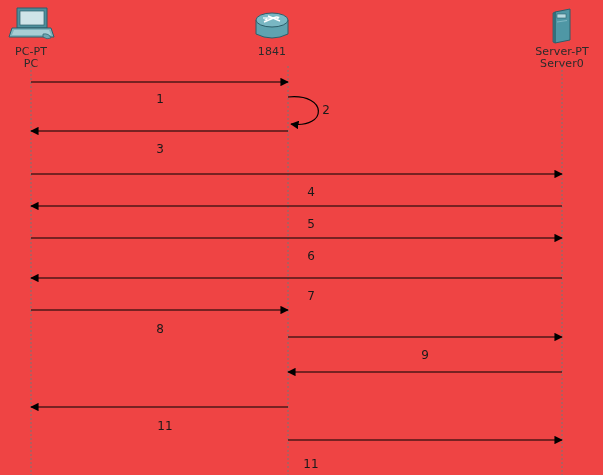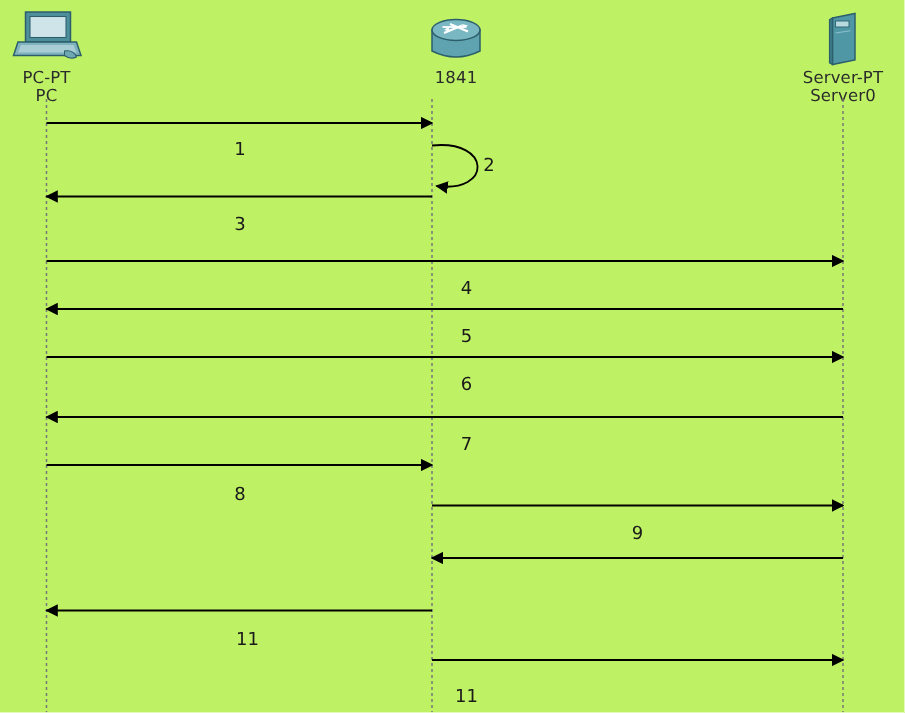--- a/index.html
+++ b/index.html
@@ -7,21 +7,21 @@
     padding: 0;
     background: #ffffff;
   }
   body {
     font-family: "DejaVu Sans", "Liberation Sans", sans-serif;
   }
   #canvas {
     position: relative;
     width: 603px;
     height: 475px;
-    background: #bef264;
+    background: #ef4444;
     overflow: hidden;
   }
   .node {
     position: absolute;
     text-align: center;
     width: 120px;
   }
   .node-icon {
     height: 42px;
     display: flex;
@@ -62,21 +62,21 @@
         <path d="M5 22 L44 22 L47 31 L2 31 Z" fill="#7fb3bd" stroke="#2c5f6b" stroke-width="1"></path>
         <path d="M7 24 L42 24 L44 29 L5 29 Z" fill="#a8cdd4" stroke="none"></path>
 
         <path d="M36 28 q6 -1 8 4 q-4 2 -8 -1 Z" fill="#6fa8b3" stroke="#2c5f6b" stroke-width="0.7"></path>
       </svg>
     </div>
     <div class="node-label">PC-PT</div>
     <div class="node-label">PC</div>
   </div>
 
-  <div class="node" style="left:244px; top:4px;">
+  <div class="node" style="left:212px; top:4px;">
     <div class="node-icon">
       <svg width="52" height="40" viewBox="0 0 52 40">
 
         <path d="M10 14 L10 28 q16 8 32 0 L42 14 Z" fill="#5fa3b0" stroke="#2c5f6b" stroke-width="1"></path>
         <ellipse cx="26" cy="14" rx="16" ry="7" fill="#79b7c3" stroke="#2c5f6b" stroke-width="1"></ellipse>
 
         <path d="M18 16 L30 11" stroke="#ffffff" stroke-width="1.4" fill="none"></path>
         <path d="M22 10 L34 15" stroke="#ffffff" stroke-width="1.4" fill="none"></path>
         <path d="M17 12 L33 12" stroke="#ffffff" stroke-width="1.2" fill="none"></path>
         <path d="M30 10 l4 1 l-3 2 Z" fill="#ffffff"></path>

